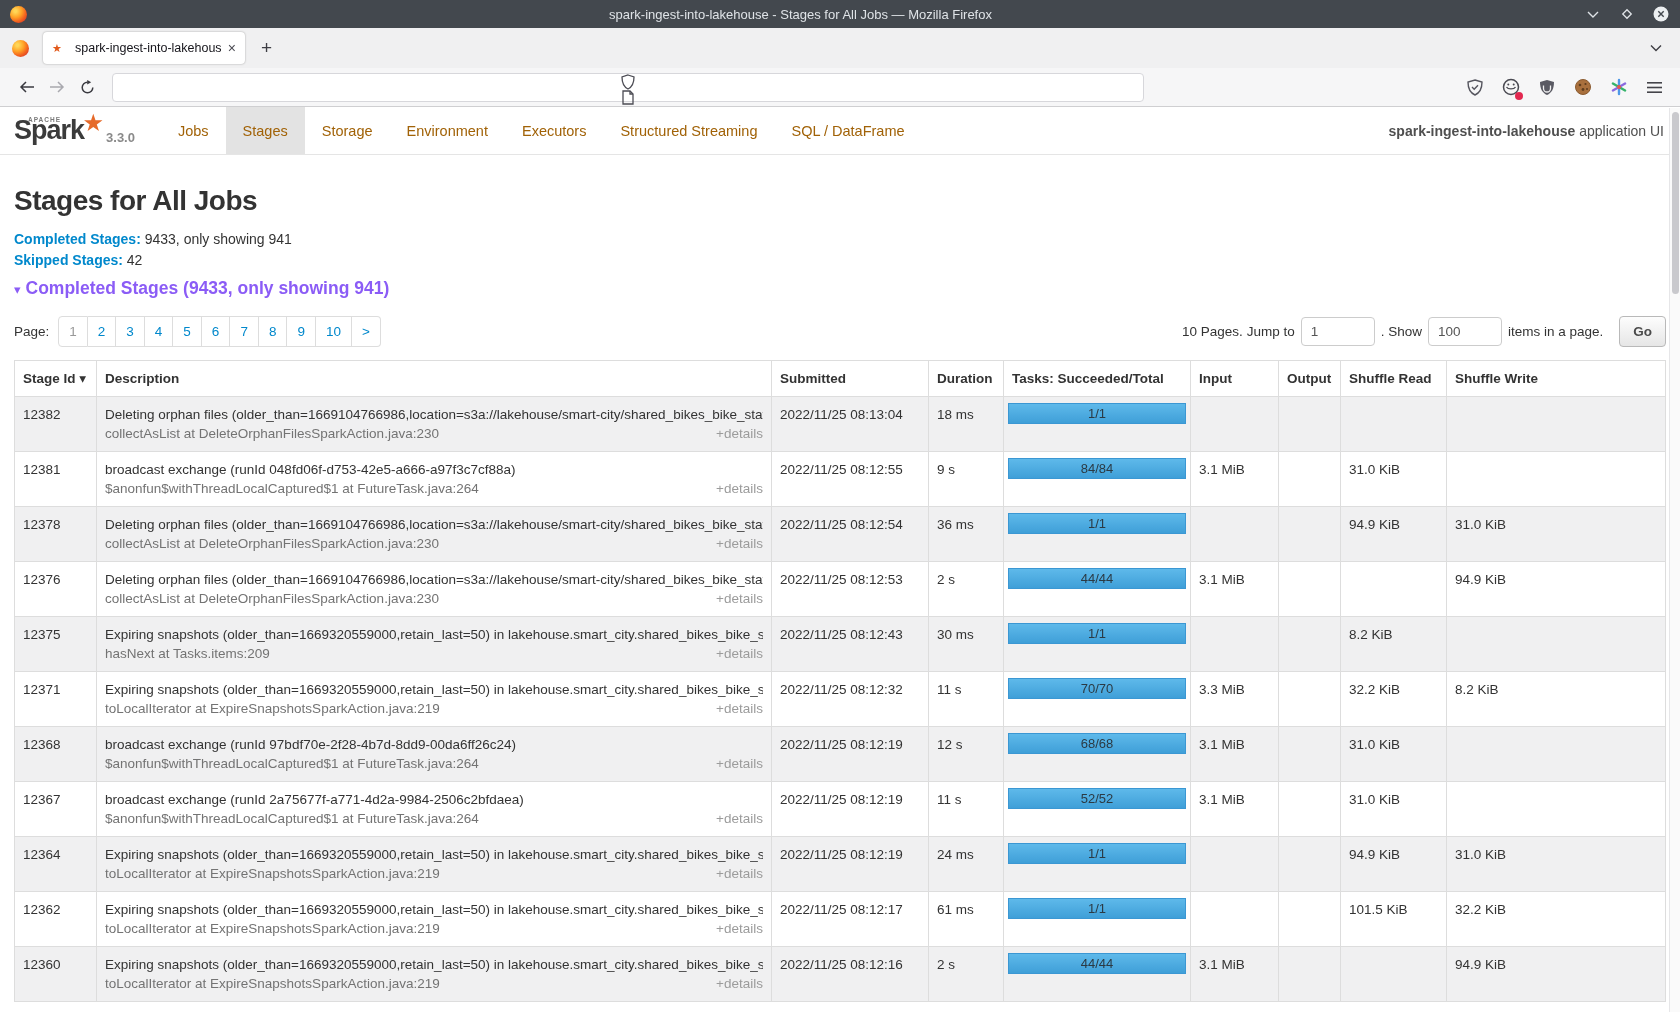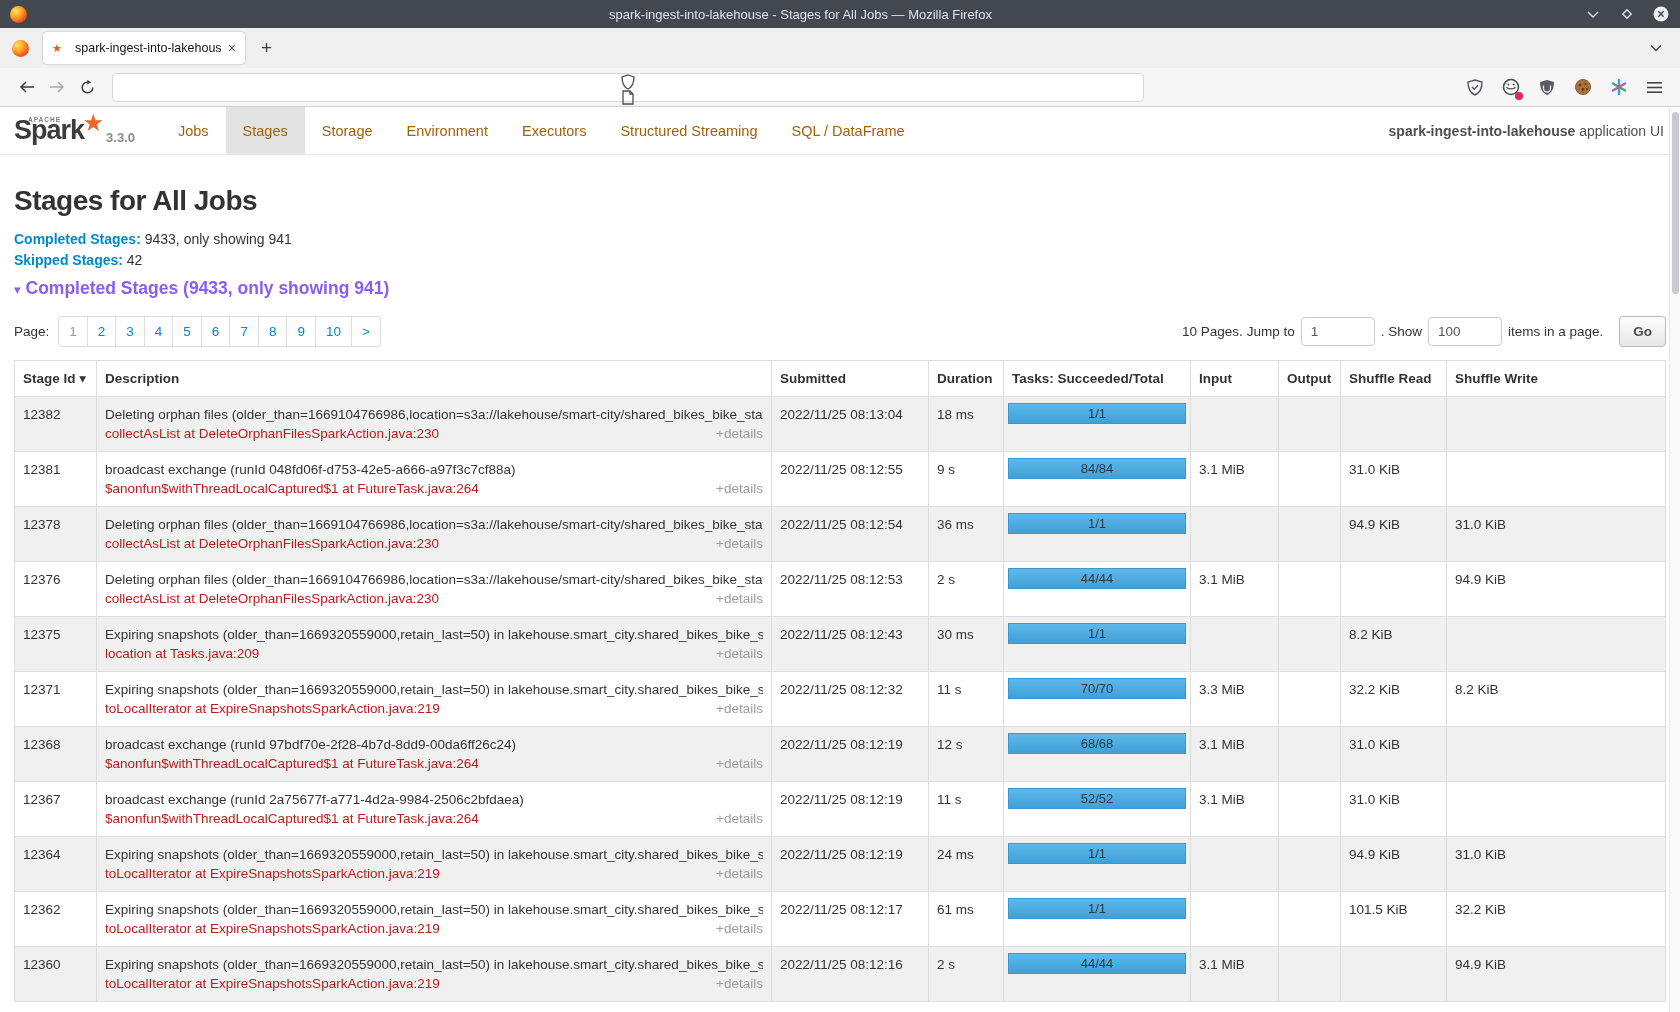--- a/index.html
+++ b/index.html
@@ -72,21 +72,21 @@
   .pager-input { width:74px; height:29px; border:1px solid #ccc; border-radius:4px; padding:0 9px; font-size:13.5px; color:#555; font-family:inherit; }
   .go-btn { height:31px; padding:0 13px; margin-left:10px; border:1px solid #b9b9b9; border-radius:4px; background:linear-gradient(#fdfdfd,#e6e6e6); font-weight:bold; color:#4a4a4a; font-size:13.5px; font-family:inherit; }
 
   table.stages { width:100%; border-collapse:collapse; table-layout:fixed; font-size:13.5px; color:#333; }
   th,td { border:1px solid #ddd; padding:8px; text-align:left; vertical-align:top; line-height:19px; }
   th { font-weight:bold; white-space:nowrap; overflow:hidden; }
   tbody tr.odd { background:#f0f0f1; }
   td.c-desc { overflow:hidden; }
   .desc1 { white-space:nowrap; overflow:hidden; }
   .desc2 { display:flex; white-space:nowrap; }
-  a.stage-link { color:#b91c1c; text-decoration:none; overflow:hidden; }
+  a.stage-link { color:#737373; text-decoration:none; overflow:hidden; }
   .details { margin-left:auto; color:#9b9b9b; }
   td.c-tasks { padding:6px 4px; }
   .bar { height:21px; border-radius:0; background:linear-gradient(#5eb9ea,#3f9fd8); border:1px solid #3b97d3; text-align:center; line-height:19px; color:#2b3a44; font-size:13px; }
 
   
   .scrollbar { position:absolute; top:108px; right:0; bottom:0; width:11px; background:#fafafa; border-left:1px solid #e6e6e8; }
   .scroll-thumb { position:absolute; top:4px; left:2px; width:7px; height:182px; background:#c9c9cd; border-radius:4px; }
 
   svg { display:block; }
 </style>
@@ -380,21 +380,21 @@
             <td>3.1 MiB</td>
             <td></td>
             <td></td>
             <td>94.9 KiB</td>
           </tr>
           <tr class="odd">
             <td class="c-id">12375</td>
             <td class="c-desc">
               <div class="desc1">Expiring snapshots (older_than=1669320559000,retain_last=50) in lakehouse.smart_city.shared_bikes_bike_sta...</div>
               <div class="desc2">
-                <a class="stage-link">location at Tasks.java:209</a>
+                <a class="stage-link">hasNext at Tasks.items:209</a>
                 <span class="details">+details</span>
               </div>
             </td>
             <td>2022/11/25 08:12:43</td>
             <td>30 ms</td>
             <td class="c-tasks">
               <div class="bar">1/1</div>
             </td>
             <td></td>
             <td></td>

